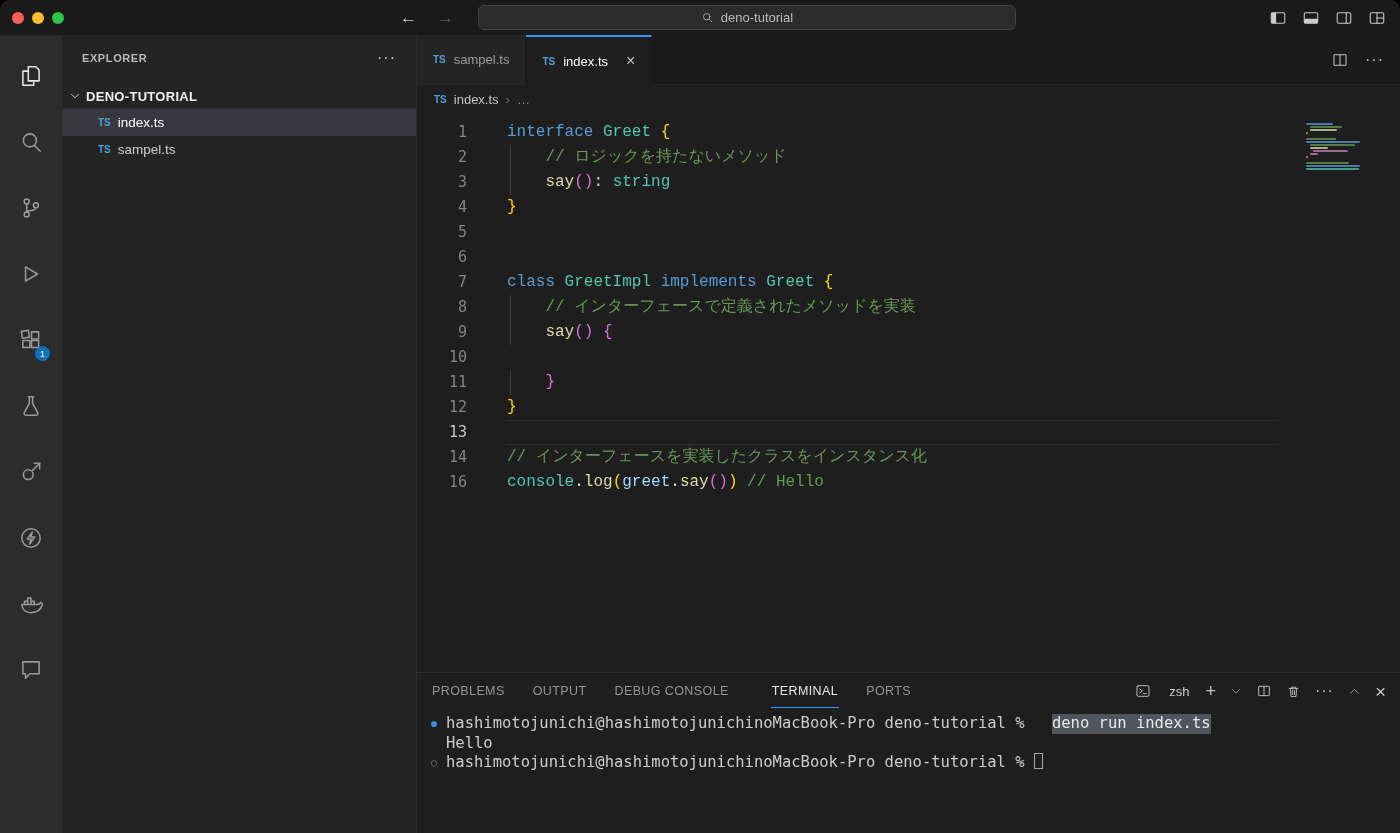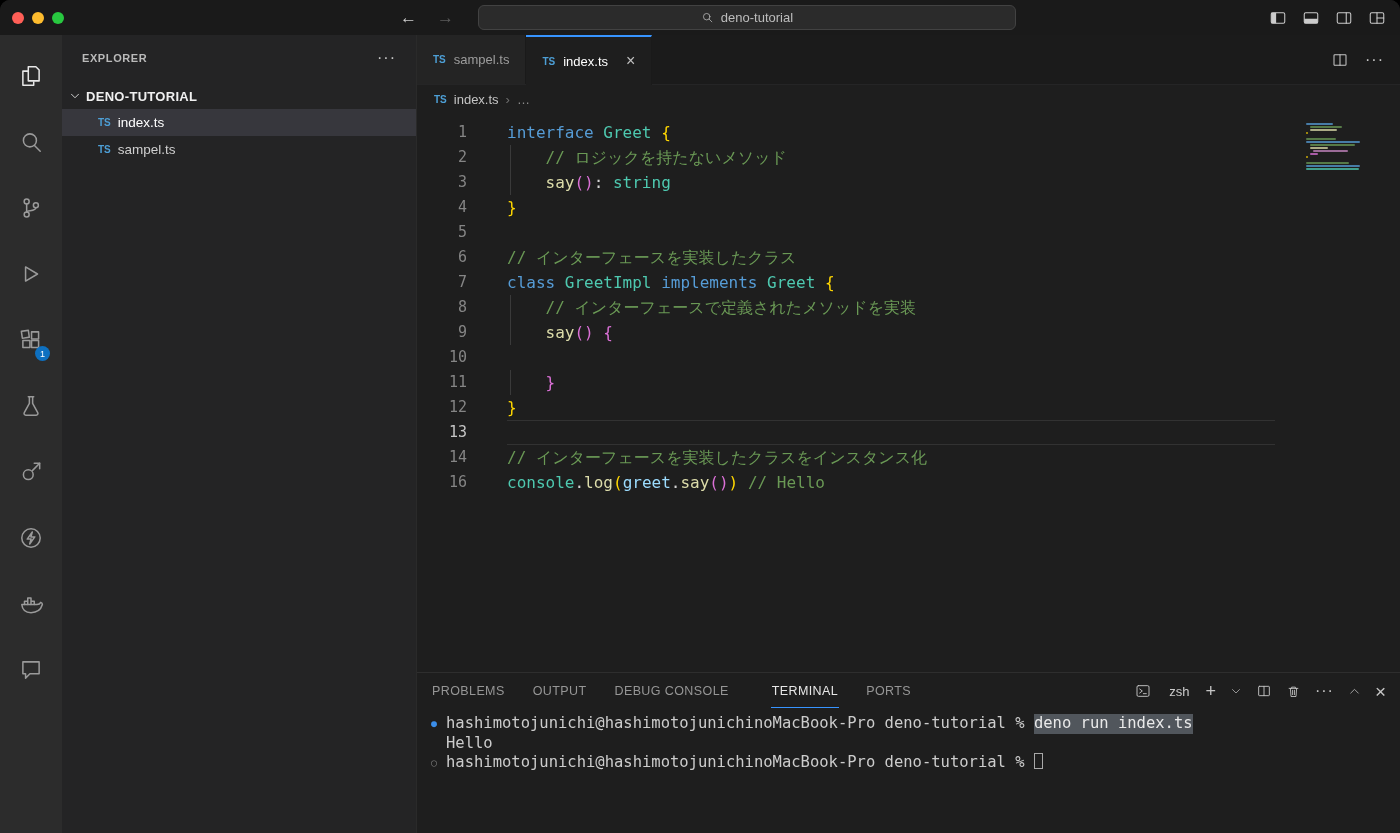--- a/index.html
+++ b/index.html
@@ -46,21 +46,21 @@
   .editor-actions { position:absolute; right:16px; top:0; height:50px; display:flex; align-items:center; gap:16px; color:#c5c5c5; }
 
   .breadcrumb { height:28px; flex:none; display:flex; align-items:center; gap:7px; padding-left:17px; font-size:13px; color:#a6a6a6; }
   .bc-sep { color:#6e6e6e; }
   .bc-more { color:#8a8a8a; }
 
   .codewrap { flex:1; position:relative; overflow:hidden; padding-top:7px; }
   .code-lines { padding-right:125px; }
   .code-line { display:flex; height:25px; line-height:25px; font-family:"DejaVu Sans Mono","Liberation Mono",monospace; font-size:16px; }
   .code-line .num { width:50px; flex:none; text-align:right; color:#858585; font-size:15px; }
-  .code-line .txt { margin-left:40px; white-space:pre; position:relative; flex:1; }
+  .code-line .txt { margin-left:40px; white-space:pre; position:relative; flex:1;font-family:Liberation Mono, monospace; }
   .code-line.current .num { color:#c6c6c6; }
   .code-line.current .txt { border-top:1px solid #323232; border-bottom:1px solid #323232; line-height:23px; }
   .guide { position:absolute; top:0; bottom:0; width:1px; background:#3a3a3a; }
   .tk-kw{color:var(--c-kw)} .tk-ctrl{color:var(--c-ctrl)} .tk-type{color:var(--c-type)}
   .tk-fn{color:var(--c-fn)} .tk-var{color:var(--c-var)} .tk-str{color:var(--c-str)}
   .tk-comment{color:var(--c-comment)} .tk-fg{color:var(--c-fg)}
   .tk-b1{color:var(--c-b1)} .tk-b2{color:var(--c-b2)}
 
   .minimap { position:absolute; top:10px; right:16px; width:78px; }
   .mm-row { height:2px; margin-bottom:1px; border-radius:1px; }
@@ -75,21 +75,21 @@
   .shell-label { font-size:13px; color:#cccccc; margin:0 2px 0 4px; }
   .plus { font-size:18px; font-weight:300; line-height:1; }
   .close-x { font-size:19px; line-height:1; }
 
   .terminal { flex:1; padding:5px 0 0 14px; font-family:"DejaVu Sans Mono","Liberation Mono",monospace; font-size:15.5px; color:#cccccc; overflow:hidden; }
   .term-line { display:flex; height:19.5px; line-height:19.5px; white-space:pre; }
   .t-marker { width:15px; flex:none; font-size:10px; display:flex; align-items:center; }
   .t-marker.filled { color:var(--c-dot); }
   .t-marker.empty { color:#7d7d7d; }
   .seg-fg { color:#cccccc; }
-  .seg-hl { background:#51565c; color:#e9e9e9; }
+  .seg-hl { background:#51565c; color:#e9e9e9;margin-left:18px; }
   .cursor { display:inline-block; width:9px; height:16px; border:1px solid #a8a8a8; vertical-align:-2px; }
 
   svg.ic { stroke:currentColor; fill:none; stroke-width:1.4; stroke-linecap:round; stroke-linejoin:round; }
 </style>
 </head>
 <body>
 
 <div class="window">
 
   <div class="titlebar">
@@ -270,21 +270,20 @@
             <div class="code-line">
               <span class="num">4</span>
               <span class="txt"><span class="tk-b1">}</span></span>
             </div>
             <div class="code-line">
               <span class="num">5</span>
               <span class="txt"></span>
             </div>
             <div class="code-line">
               <span class="num">6</span>
-              <span class="txt"><span class="tk-comment">// インターフェースを実装したクラス</span></span>
             </div>
             <div class="code-line">
               <span class="num">7</span>
               <span class="txt"><span class="tk-kw">class </span><span class="tk-type">GreetImpl </span><span class="tk-kw">implements </span><span class="tk-type">Greet </span><span class="tk-b1">{</span></span>
             </div>
             <div class="code-line">
               <span class="num">8</span>
               <span class="txt"><span class="guide" style="left: 3px;"></span><span class="tk-fg">    </span><span class="tk-comment">// インターフェースで定義されたメソッドを実装</span></span>
             </div>
             <div class="code-line">

